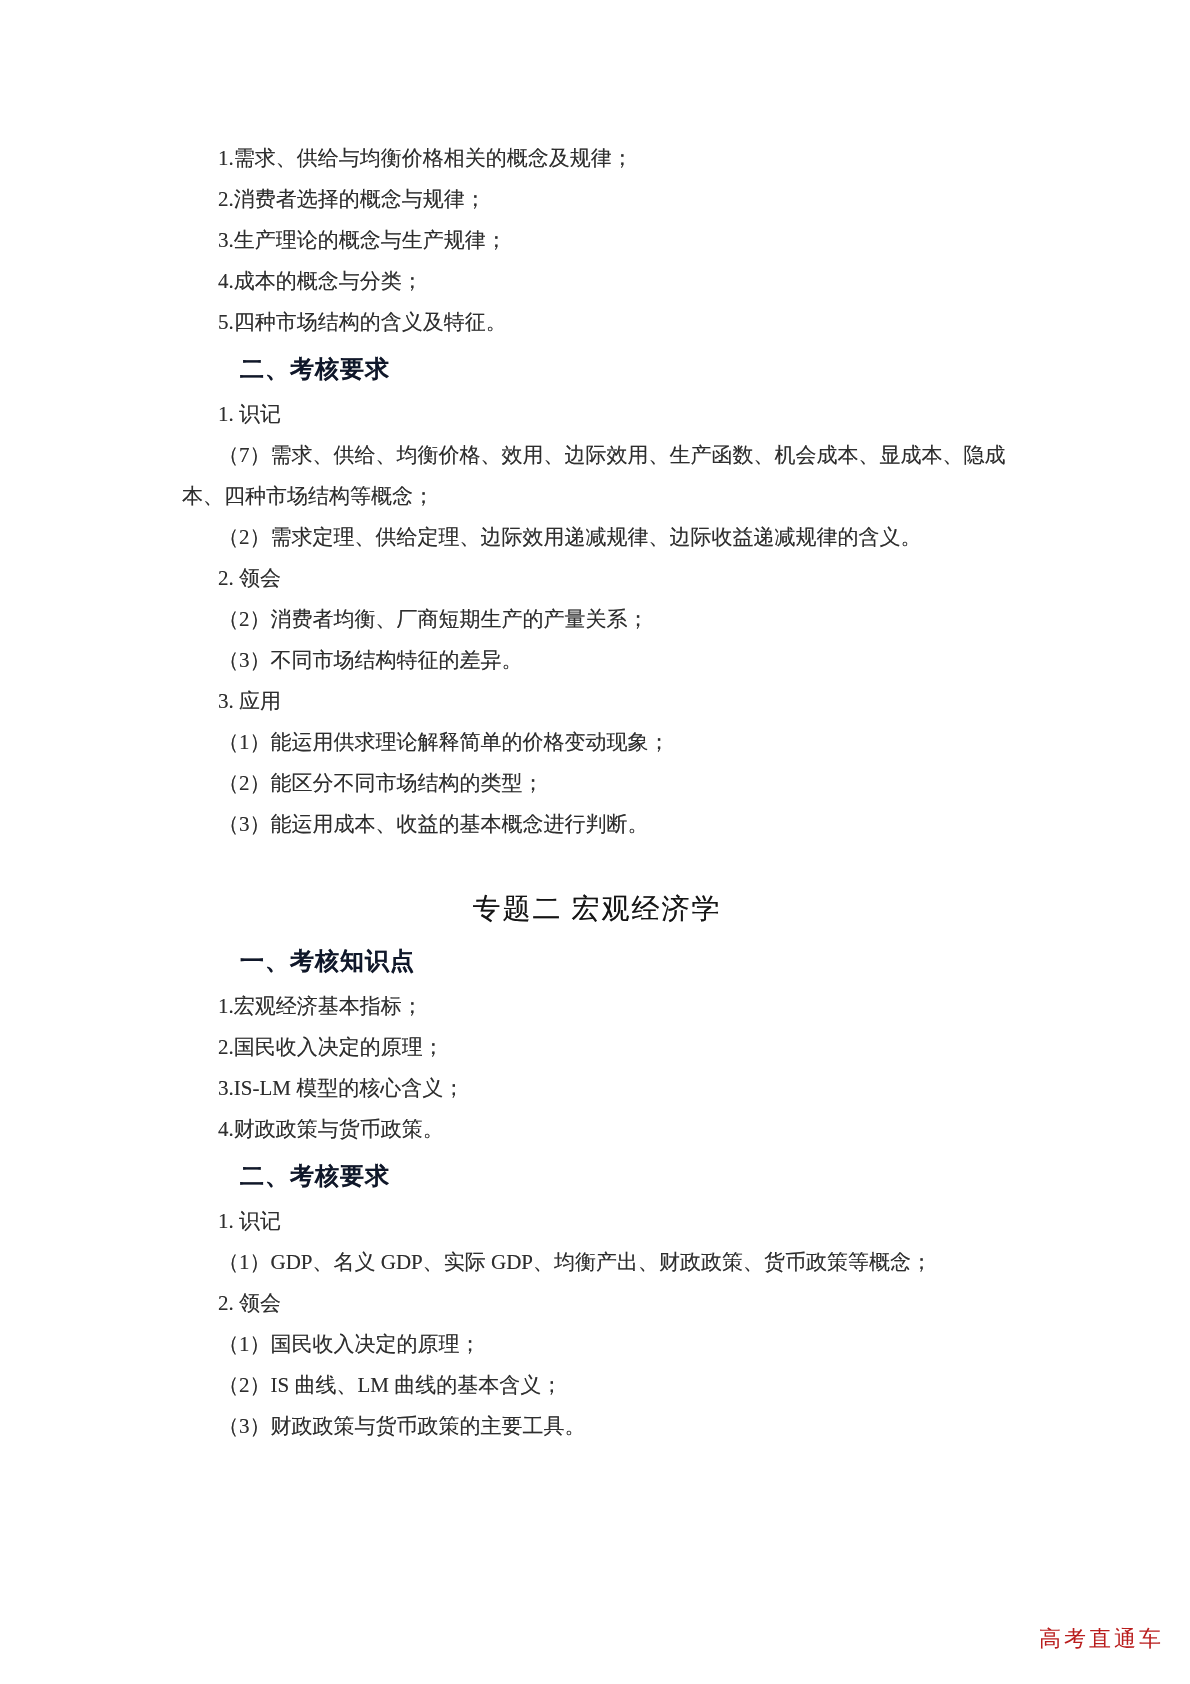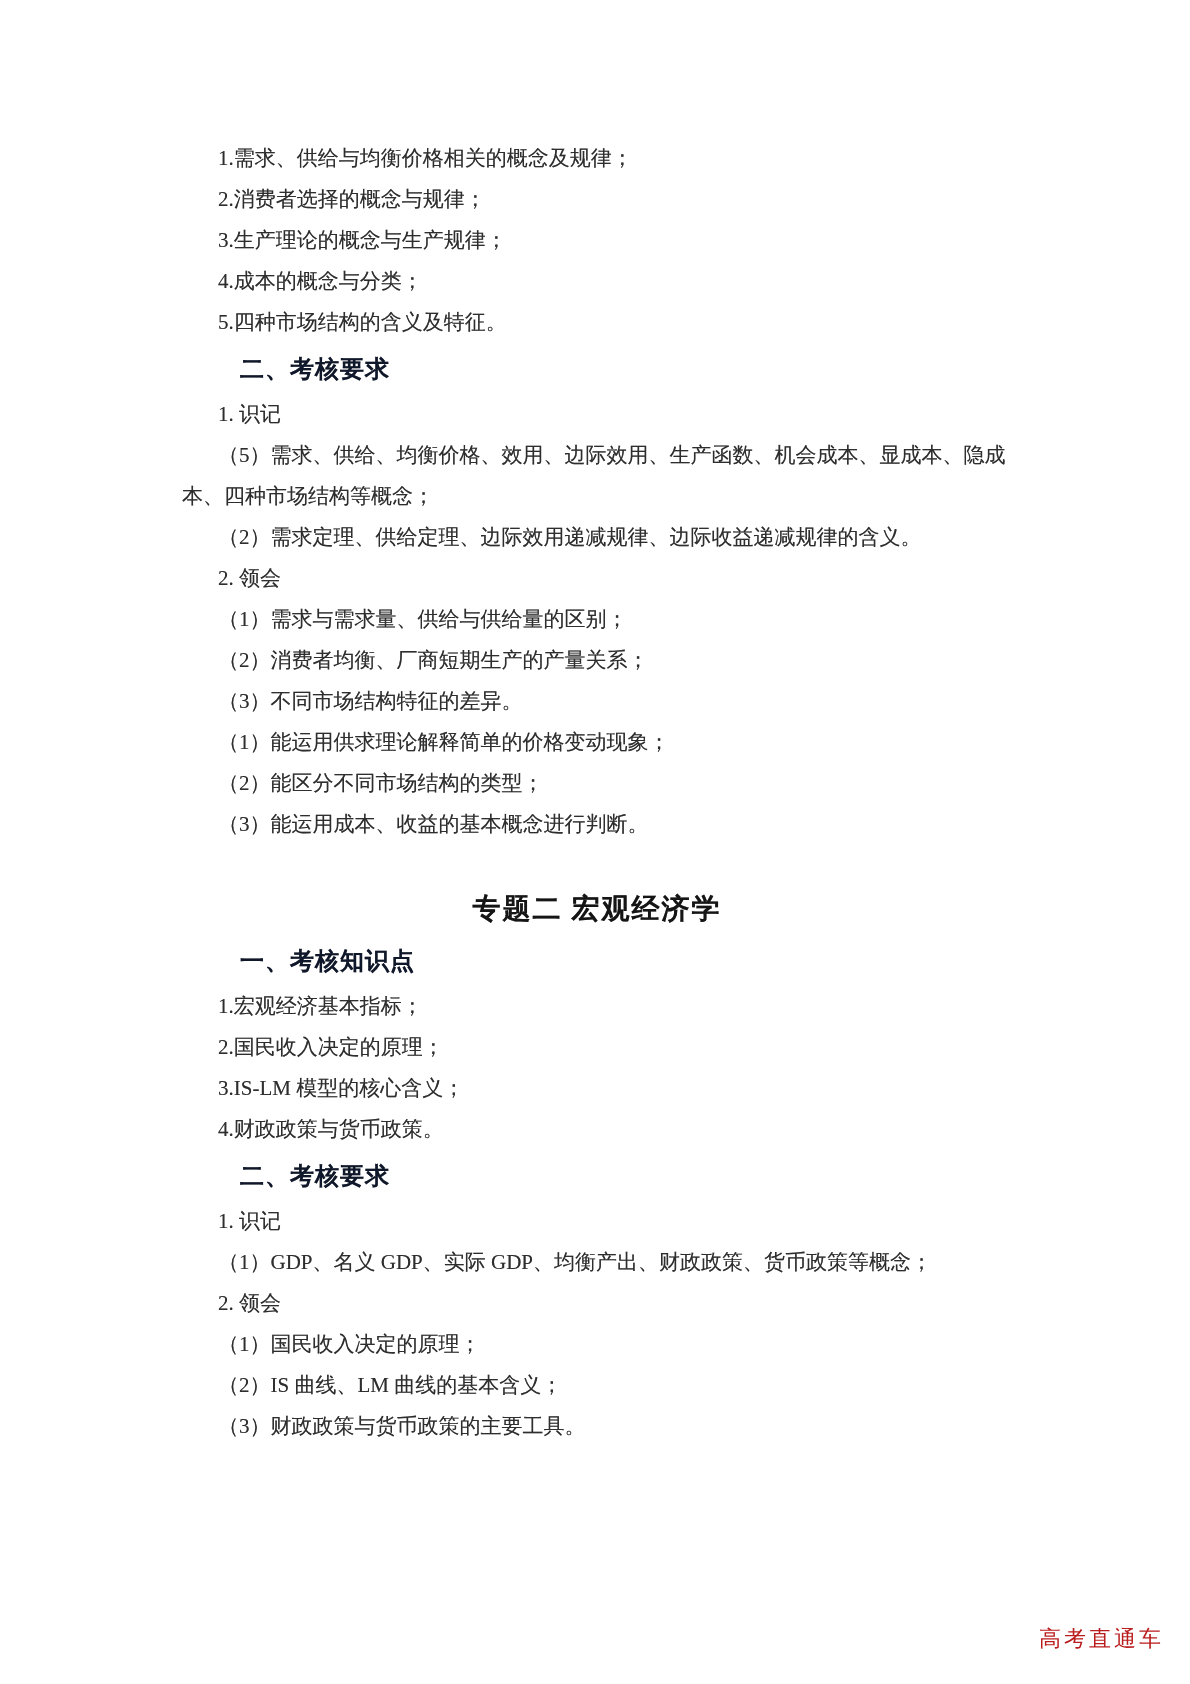--- a/index.html
+++ b/index.html
@@ -32,21 +32,21 @@
     font-size:24px;
     font-weight:bold;
     line-height:45px;
     color:#0f172a;
     letter-spacing:1px;
     text-shadow:0 0 0.6px rgba(0,0,0,0.5);
   }
   .h1{
     margin:40px 0 6px 0;
     font-size:28px;
-    font-weight:bold;
+    font-weight:normal;
     line-height:48px;
     text-align:center;
     color:#151515;
     letter-spacing:2px;
     text-shadow:0 0 0.6px rgba(0,0,0,0.5);
   }
   .watermark{
     position:absolute;
     right:26px;
     bottom:30px;
@@ -64,28 +64,28 @@
 
     <p class="para">1.需求、供给与均衡价格相关的概念及规律；</p>
     <p class="para">2.消费者选择的概念与规律；</p>
     <p class="para">3.生产理论的概念与生产规律；</p>
     <p class="para">4.成本的概念与分类；</p>
     <p class="para">5.四种市场结构的含义及特征。</p>
 
     <h2 class="h2">二、考核要求</h2>
 
     <p class="para">1. 识记</p>
-    <p class="para">（5）需求、供给、均衡价格、效用、边际效用、生产函数、机会成本、显成本、隐成本、四种市场结构等概念；</p>
+    <p class="para">（7）需求、供给、均衡价格、效用、边际效用、生产函数、机会成本、显成本、隐成本、四种市场结构等概念；</p>
     <p class="para">（2）需求定理、供给定理、边际效用递减规律、边际收益递减规律的含义。</p>
 
     <p class="para">2. 领会</p>
-    <p class="para">（1）需求与需求量、供给与供给量的区别；</p>
     <p class="para">（2）消费者均衡、厂商短期生产的产量关系；</p>
     <p class="para">（3）不同市场结构特征的差异。</p>
 
+    <p class="para">3. 应用</p>
     <p class="para">（1）能运用供求理论解释简单的价格变动现象；</p>
     <p class="para">（2）能区分不同市场结构的类型；</p>
     <p class="para">（3）能运用成本、收益的基本概念进行判断。</p>
 
     <h1 class="h1">专题二 宏观经济学</h1>
 
     <h2 class="h2">一、考核知识点</h2>
     <p class="para">1.宏观经济基本指标；</p>
     <p class="para">2.国民收入决定的原理；</p>
     <p class="para">3.IS-LM 模型的核心含义；</p>

